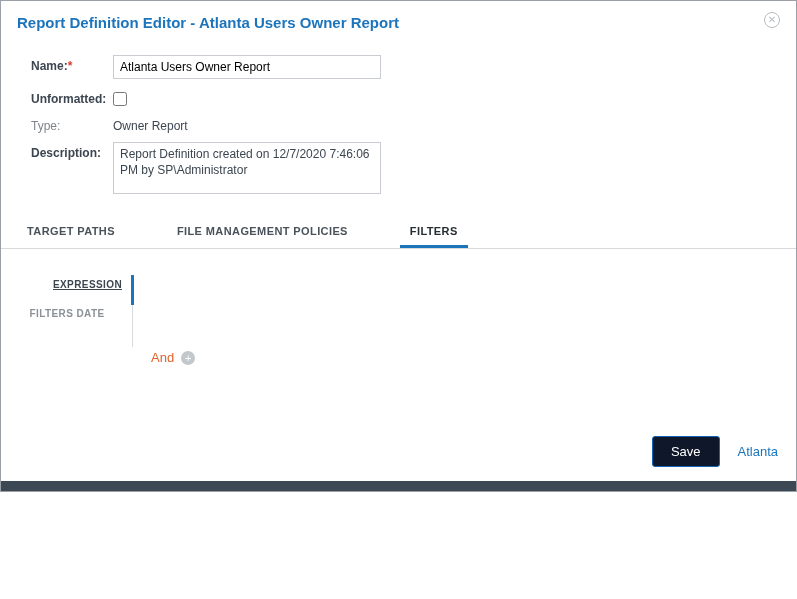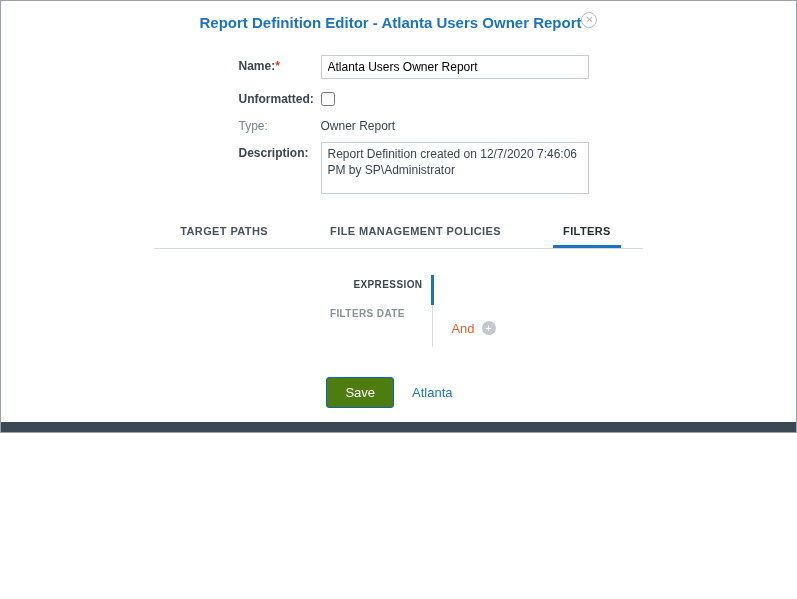--- a/index.html
+++ b/index.html
@@ -2,27 +2,26 @@
 <html><head>
 <meta charset="utf-8">
 <style>
   * { box-sizing: border-box; margin: 0; padding: 0; }
   html, body {
     width: 797px; height: 599px;
     font-family: "Liberation Sans", sans-serif;
     background: #ffffff;
   }
   .dialog {
-    width: 797px; height: 433px;
+    width: 797px; height: 492px;
     border: 1px solid #9aa0a6;
     background: #ffffff;
     display: flex; flex-direction: column;
     position: relative;
     overflow: hidden;
-    align-items: center;
   }
   
   .dialog-header {
     padding: 13px 16px 10px 16px;
     display: flex; align-items: flex-start; justify-content: space-between;
   }
   .dialog-title {
     color: #1c75bc;
     font-size: 15px;
     font-weight: bold;
@@ -126,20 +125,21 @@
     font-size: 10px; font-weight: bold;
     letter-spacing: 0.4px;
     color: #8a9197;
     padding: 4px 0 14px 0;
     cursor: pointer;
     text-align: center;
     width: 100%;
   }
   .filter-nav-item.active {
     color: #3c4650;
+    text-decoration: underline;
     padding-left: 41px;
   }
   .expression-content {
     padding: 4px 0 0 18px;
     display: flex; align-items: center;
   }
   .operator-label {
     color: #e0622a;
     font-size: 13px;
   }
@@ -153,21 +153,21 @@
     margin-left: 7px;
     cursor: pointer;
     user-select: none;
   }
   
   .footer {
     display: flex; align-items: center; justify-content: flex-end;
     padding: 0 18px 14px 0;
   }
   .save-btn {
-    background: #4d7c0f;
+    background: #0f172a;
     color: #ffffff;
     border: 1px solid #1265b5;
     border-radius: 3px;
     font-family: "Liberation Sans", sans-serif;
     font-size: 13px;
     padding: 7px 18px;
     cursor: pointer;
   }
   .cancel-link {
     color: #1c75bc;

